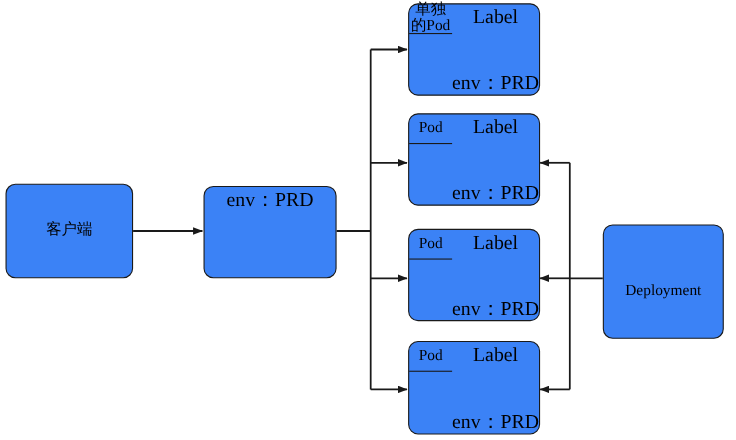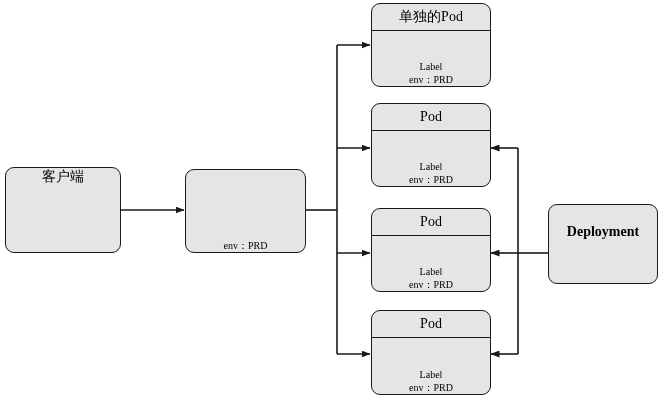--- a/index.html
+++ b/index.html
@@ -21,48 +21,49 @@
     top: 0;
     width: 669px;
     height: 400px;
     pointer-events: none;
   }
   .node {
     position: absolute;
     box-sizing: border-box;
     border: 1px solid #1a1a1a;
     border-radius: 9px;
-    background: #e5e5e5;
+    background: #3b82f6;
     display: flex;
-    flex-direction: column;
+    flex-direction: row;
   }
   .node-plain {
     align-items: center;
+    justify-content: center;
   }
   .node-title {
     box-sizing: border-box;
     width: 100%;
     text-align: center;
     border-bottom: 1px solid #1a1a1a;
     display: flex;
     align-items: center;
     justify-content: center;
     font-size: 14px;
     color: #000000;
     line-height: 1;
   }
   .node-body {
     box-sizing: border-box;
     flex: 1;
     width: 100%;
     display: flex;
     flex-direction: column;
     align-items: center;
-    justify-content: flex-end;
-    font-size: 10px;
+    justify-content: space-between;
+    font-size: 18px;
     color: #000000;
   }
   .node-body .line {
     line-height: 1.25;
     white-space: nowrap;
   }
   .plain-label {
     font-size: 14px;
     color: #000000;
     text-align: center;
@@ -163,19 +164,19 @@
   </div>
 
   <div class="node" style="left:371px; top:310px; width:120px; height:85px;">
     <div class="node-title" style="height:27px;">Pod</div>
     <div class="node-body">
       <div class="line">Label</div>
       <div class="line">env：PRD</div>
     </div>
   </div>
 
-  <div class="node node-plain" style="left:548px; top:204px; width:110px; height:80px;font-weight:bold;">
+  <div class="node node-plain" style="left:548px; top:204px; width:110px; height:104px;">
     <div class="plain-label">
       <span>Deployment</span>
     </div>
   </div>
 
 </div>
 
 </body></html>

